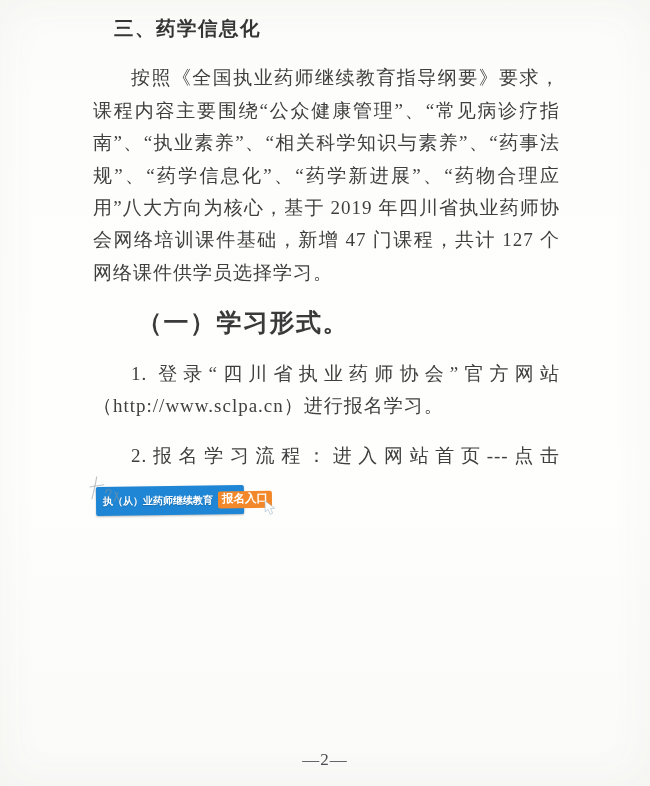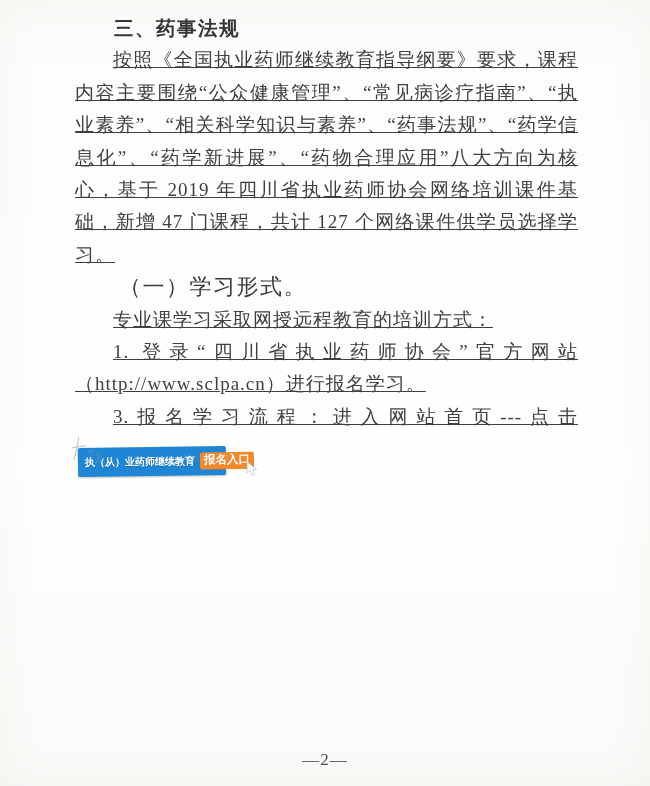--- a/index.html
+++ b/index.html
@@ -17,36 +17,36 @@
   }
   .doc {
     position: absolute;
     top: 12px; left: 75px; right: 72px;
     color: #3f3f3f;
     font-size: 19px;
     line-height: 32.4px;
     letter-spacing: 1px;
     text-align: justify;
   }
-  .doc p { margin: 0; text-indent: 2em; text-decoration: underline; }
+  .doc p { margin: 18px; text-indent: 2em; }
   .h {
     margin: 0;
     font-family: "Liberation Sans", "DejaVu Sans", sans-serif;
     font-size: 19.5px;
     line-height: 32.4px;
     font-weight: 700;
     color: #353535;
     text-indent: 2em;
     letter-spacing: 1.5px;
   }
   .sub {
-    margin: 0;
-    font-size: 22px;
+    margin: 12px;
+    font-size: 25px;
     line-height: 32.4px;
-    font-weight: 400;
+    font-weight: 700;
     color: #3a3a3a;
     text-indent: 2em;
     letter-spacing: 1.5px;
   }
   .last { position: relative; }
   .badge {
     position: relative;
     display: inline-flex;
     align-items: center;
     gap: 5px;
@@ -106,34 +106,33 @@
     font-size: 17px;
     letter-spacing: 1px;
   }
 </style>
 </head>
 <body>
 
 <div class="page">
   <div class="doc">
 
-    <h2 class="h">三、药事法规</h2>
+    <h2 class="h">三、药学信息化</h2>
 
     <p>按照《全国执业药师继续教育指导纲要》要求，课程内容主要围绕“公众健康管理”、“常见病诊疗指南”、“执业素养”、“相关科学知识与素养”、“药事法规”、“药学信息化”、“药学新进展”、“药物合理应用”八大方向为核心，基于 2019 年四川省执业药师协会网络培训课件基础，新增 47 门课程，共计 127 个网络课件供学员选择学习。</p>
 
 
 
 
     <h3 class="sub">（一）学习形式。</h3>
 
-    <p>专业课学习采取网授远程教育的培训方式：</p>
 
     <p>1. 登录“四川省执业药师协会”官方网站（http://www.sclpa.cn）进行报名学习。</p>
 
-    <p class="last"><span>3.报名学习流程：进入网站首页---点击</span><span class="badge" style="background-color: rgb(30, 134, 213);">
+    <p class="last"><span>2.报名学习流程：进入网站首页---点击</span><span class="badge" style="background-color: rgb(30, 134, 213);">
         <span class="badge-label">执（从）业药师继续教育</span>
         <span class="badge-btn" style="background-color: rgb(242, 136, 42);">
           <span class="badge-btn-label">报名入口</span>
           <svg class="cursor-icon" viewBox="0 0 14 15">
             <polygon points="2,0 2,11 5,8.5 7,13.5 9.5,12.5 7.5,7.8 11.5,7.5" fill="#ffffff" stroke="#9fb6c6" stroke-width="0.6"></polygon>
           </svg>
         </span>
         <svg class="scribble" viewBox="0 0 46 34">
           <path d="M10,26 C12,18 14,10 15,4 M8,14 L22,12 M24,20 c0,-4 5,-5 5,-1 c0,4 -6,5 -5,9 M33,19 l4,9 M36,20 l-4,9" fill="none" stroke="#8a939b" stroke-width="1.1" stroke-linecap="round"></path>
         </svg>

